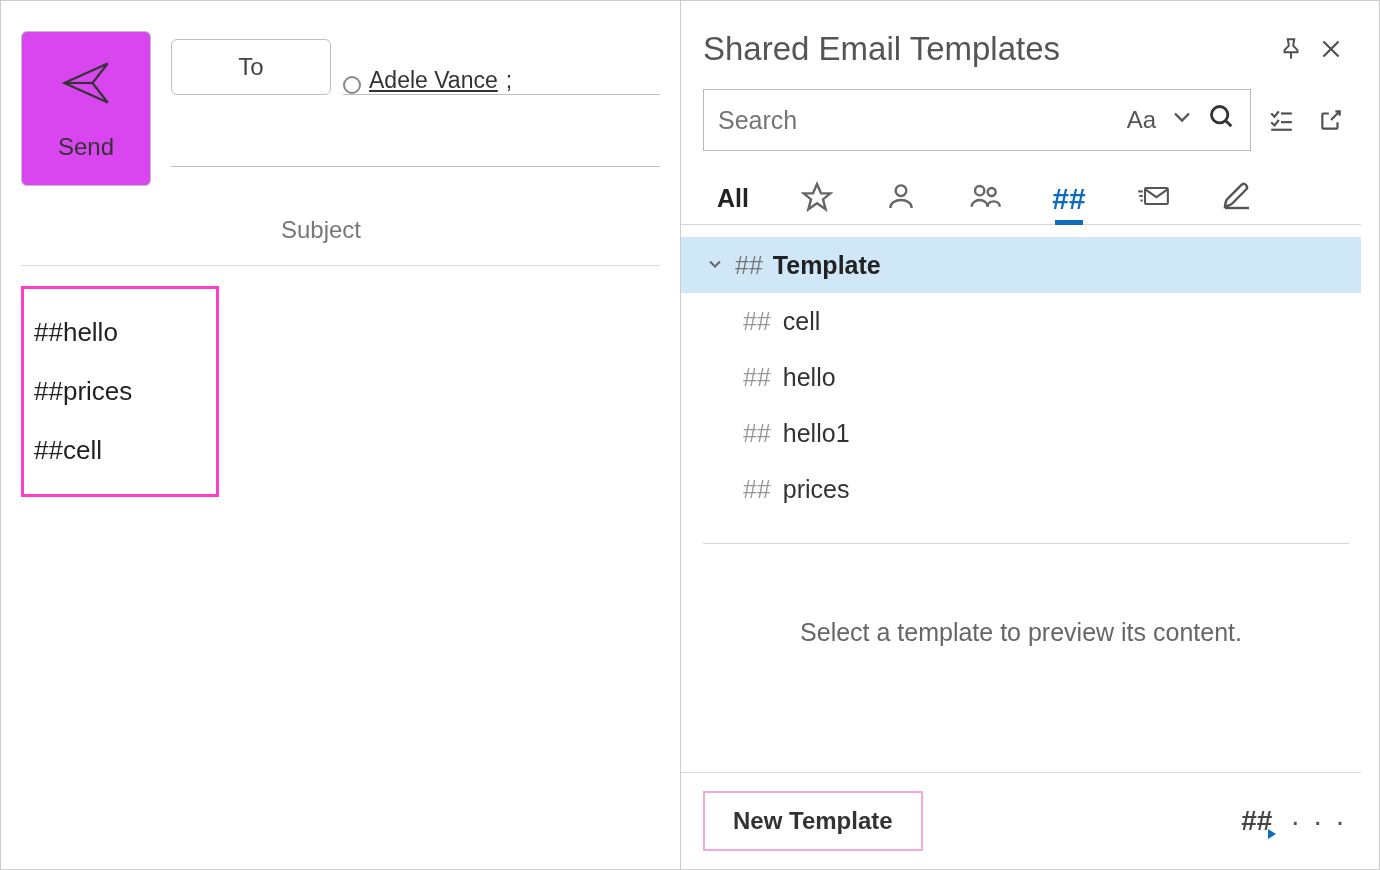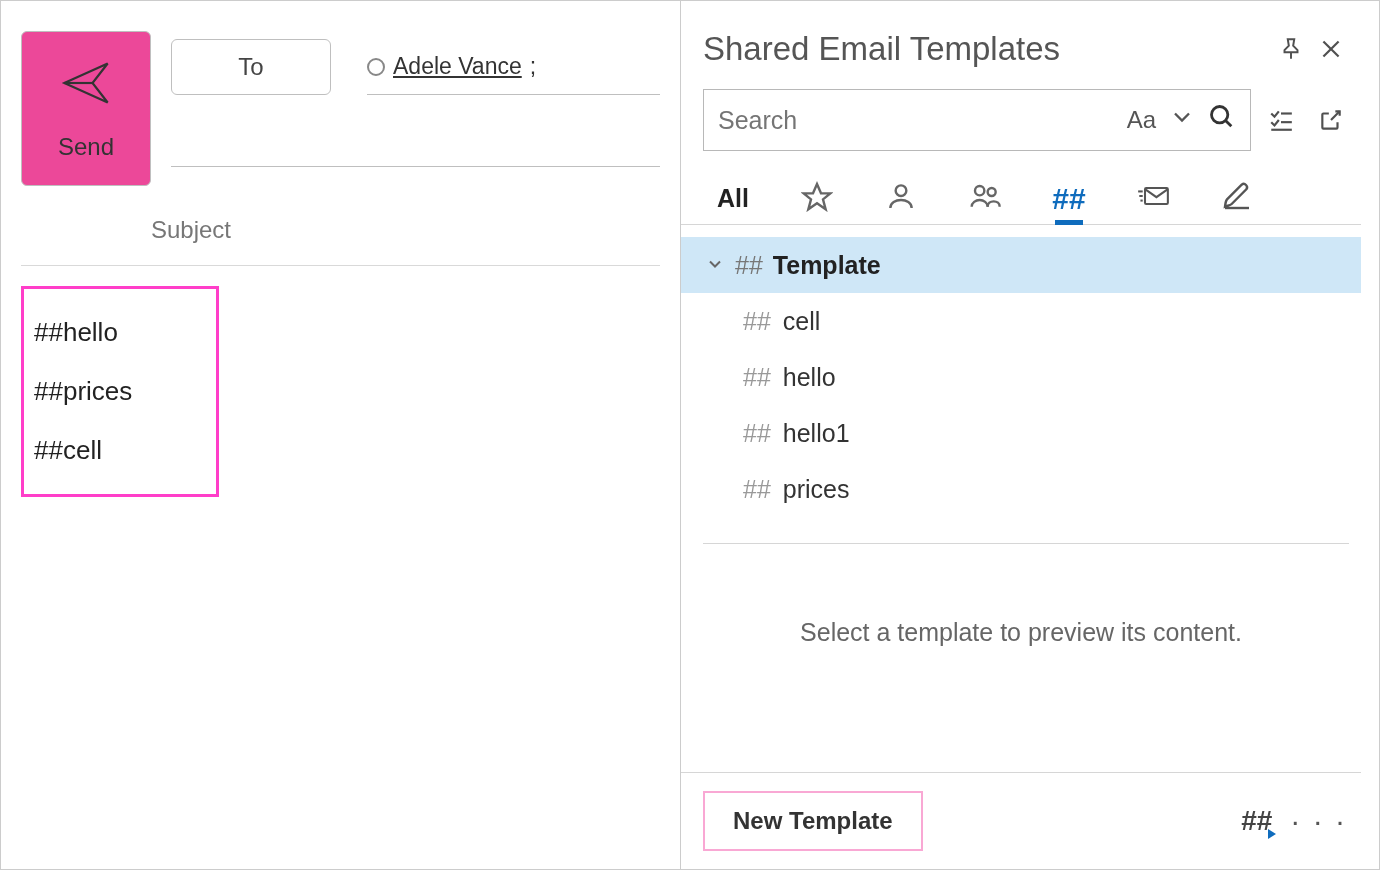--- a/index.html
+++ b/index.html
@@ -19,77 +19,77 @@
   }
   .compose-top {
     display: flex;
     gap: 20px;
   }
   .send-btn {
     width: 130px;
     height: 155px;
     border: 1px solid #bfbfbf;
     border-radius: 6px;
-    background: #ec4899;
+    background: #d946ef;
     display: flex;
     flex-direction: column;
     align-items: center;
     justify-content: center;
     gap: 18px;
     cursor: pointer;
     font-size: 24px;
     color: #333;
   }
   .send-btn svg { width: 52px; height: 52px; }
   .fields-col {
     flex: 1;
     display: flex;
     flex-direction: column;
   }
   .field-row {
     display: flex;
     align-items: center;
-    gap: 36px;
+    gap: 12px;
     height: 72px;
   }
   .addr-btn {
     width: 160px;
     height: 56px;
     border: 1px solid #bfbfbf;
     border-radius: 6px;
     background: #fff;
     font-size: 24px;
     color: #444;
     cursor: pointer;
   }
   .addr-line {
     flex: 1;
     border-bottom: 1px solid #bfbfbf;
     height: 56px;
     display: flex;
-    align-items: center;
+    align-items: flex-end;
     gap: 8px;
     font-size: 23px;
   }
   .presence {
     width: 18px; height: 18px; border: 2px solid #888; border-radius: 50%;
     display: inline-block;
     flex-shrink: 0;
   }
   .recipient { text-decoration: underline; }
   .subject-row {
     display: flex;
     align-items: center;
     height: 72px;
     border-bottom: 1px solid #d9d9d9;
     margin-top: 8px;
   }
   .subject-label {
     width: 340px;
-    text-align: center;
+    text-align: right;
     font-size: 24px;
     color: #777;
   }
   .body-area {
     padding: 20px 0 0 0;
   }
   .highlight-box {
     border: 3px solid #ff3ec9;
     width: 198px;
     padding: 14px 10px 14px 10px;

